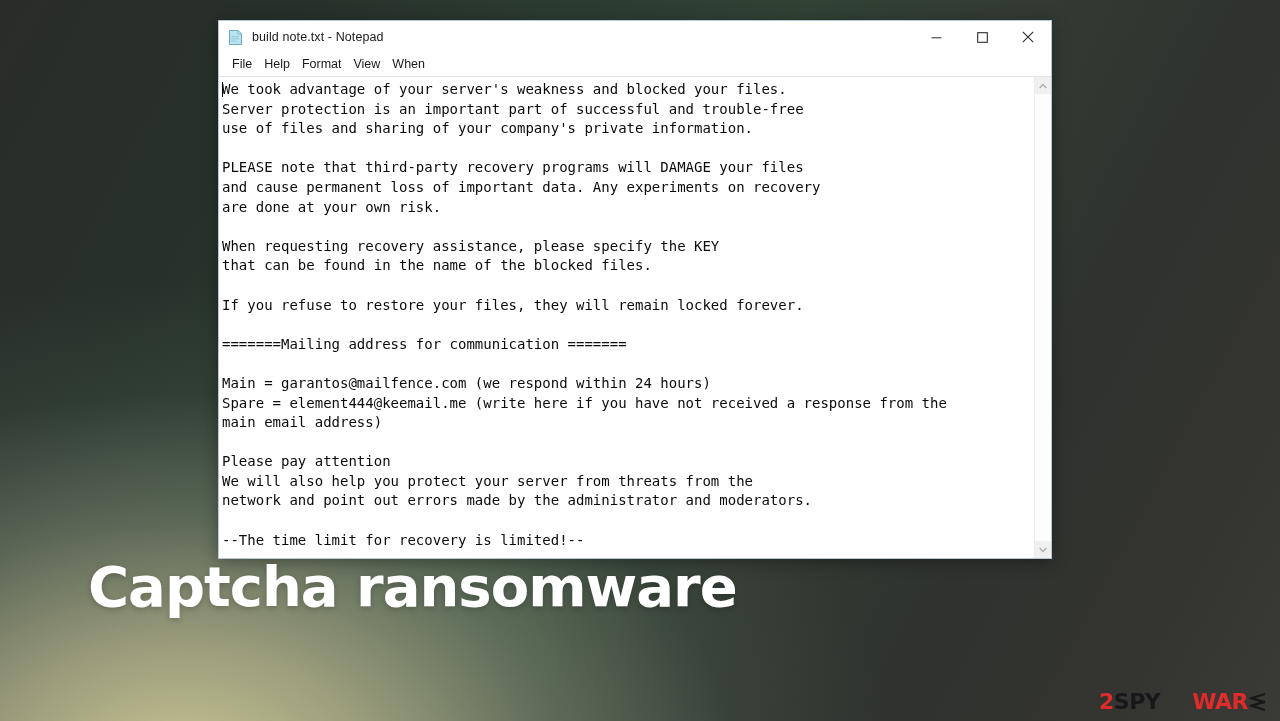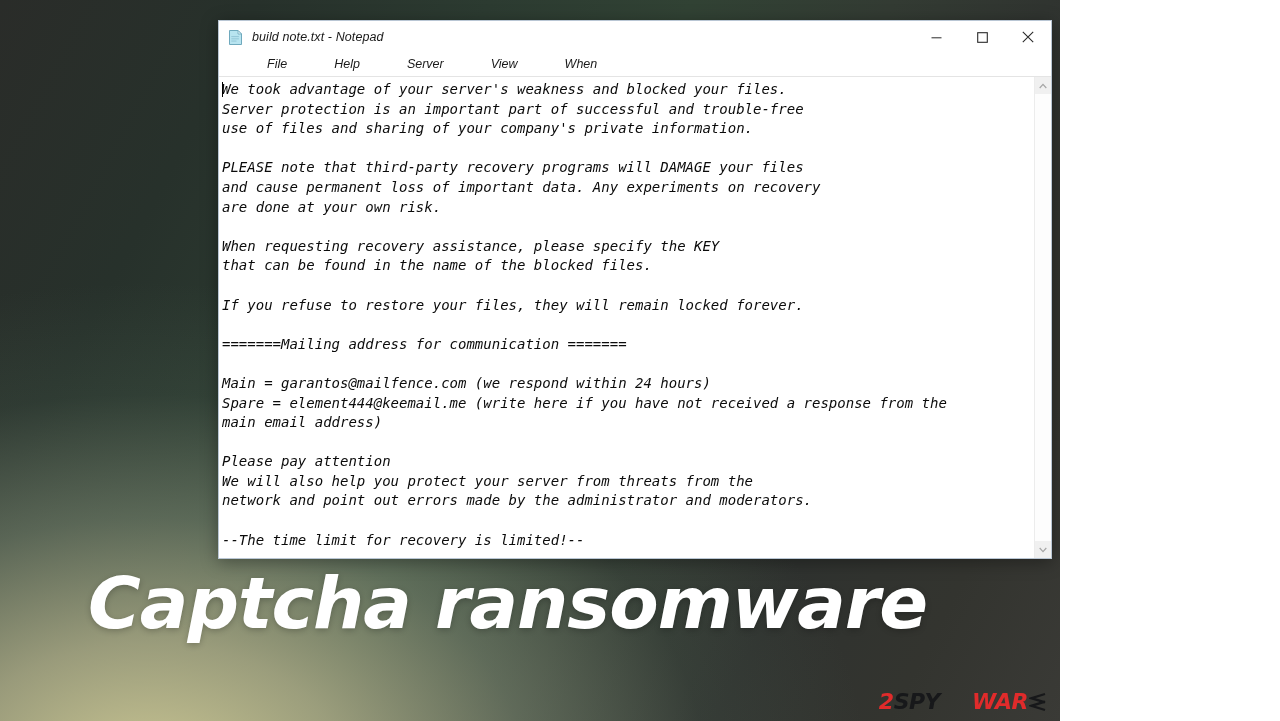--- a/index.html
+++ b/index.html
@@ -6,40 +6,39 @@
   * { box-sizing: border-box; }
   html, body {
     margin: 0; padding: 0;
     width: 1280px; height: 721px;
     overflow: hidden;
     font-family: "Liberation Sans", sans-serif;
   }
 
   #stage {
     position: relative;
-    width: 1060px;
+    width: 1280px;
     height: 721px;
     overflow: hidden;
     background:
       radial-gradient(ellipse 900px 620px at 14% 108%,
           rgba(214,208,154,0.95) 0%,
           rgba(196,193,152,0.72) 22%,
           rgba(150,163,136,0.45) 42%,
           rgba(90,115,95,0.16) 62%,
           rgba(40,52,43,0.0) 80%),
       linear-gradient(118deg,
           #2a2c29 0%,
           #27312b 18%,
           #2c3b31 34%,
           #314234 48%,
           #333b33 62%,
           #2f322f 76%,
           #33342f 88%,
           #3a3a36 100%);
-    font-style: italic;
   }
 
   
   #notepad {
     position: absolute;
     left: 218px;
     top: 20px;
     width: 834px;
     height: 539px;
     background: #ffffff;
@@ -96,21 +95,20 @@
     flex: 0 0 auto;
     border-bottom: 1px solid #e4e4e4;
   }
   .menu-item {
     font-size: 12.5px;
     color: #1a1a1a;
     padding: 1px 6px 2px 6px;
     white-space: nowrap;
     cursor: default;
     font-family: "Liberation Sans", sans-serif;
-    margin-left: 35px;
   }
 
   .editor-wrap {
     flex: 1 1 auto;
     display: flex;
     min-height: 0;
     background: #ffffff;
     position: relative;
   }
   .editor {
@@ -167,26 +165,26 @@
     left: 0; right: 0;
     top: 0;
     height: 100%;
     background: #fdfdfd;
   }
 
   
   #headline {
     position: absolute;
     left: 88px;
-    top: 556px;
+    top: 540px;
     width: 1100px;
     color: #ffffff;
     font-family: "DejaVu Sans", sans-serif;
     font-weight: bold;
-    font-size: 72px;
+    font-size: 56px;
     line-height: 94px;
     letter-spacing: -1px;
     text-shadow: 0 2px 6px rgba(0,0,0,0.22);
     white-space: nowrap;
   }
 
   
   #watermark {
     position: absolute;
     right: 14px;
@@ -238,21 +236,21 @@
           <svg width="12" height="12" viewBox="0 0 12 12">
             <path d="M0.8 0.8 L11.2 11.2 M11.2 0.8 L0.8 11.2" stroke="currentColor" stroke-width="1.1" fill="none"></path>
           </svg>
         </div>
       </div>
     </div>
 
     <div class="menubar">
       <div class="menu-item">File</div>
       <div class="menu-item">Help</div>
-      <div class="menu-item">Server</div>
+      <div class="menu-item">Format</div>
       <div class="menu-item">View</div>
       <div class="menu-item">When</div>
     </div>
 
     <div class="editor-wrap">
       <div class="editor">
         <span class="caret"></span>
         <pre class="note">We took advantage of your server's weakness and blocked your files.
 Server protection is an important part of successful and trouble-free
 use of files and sharing of your company's private information.

